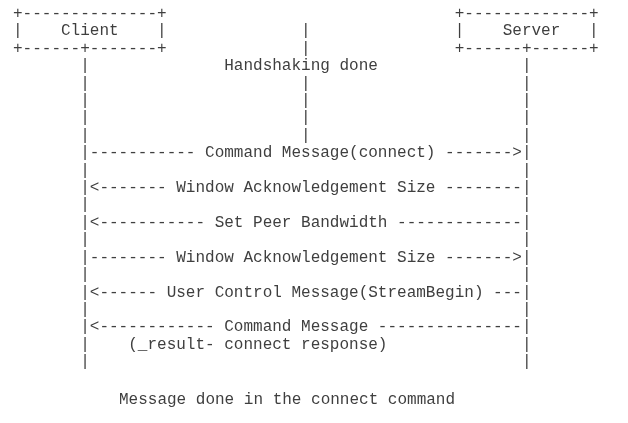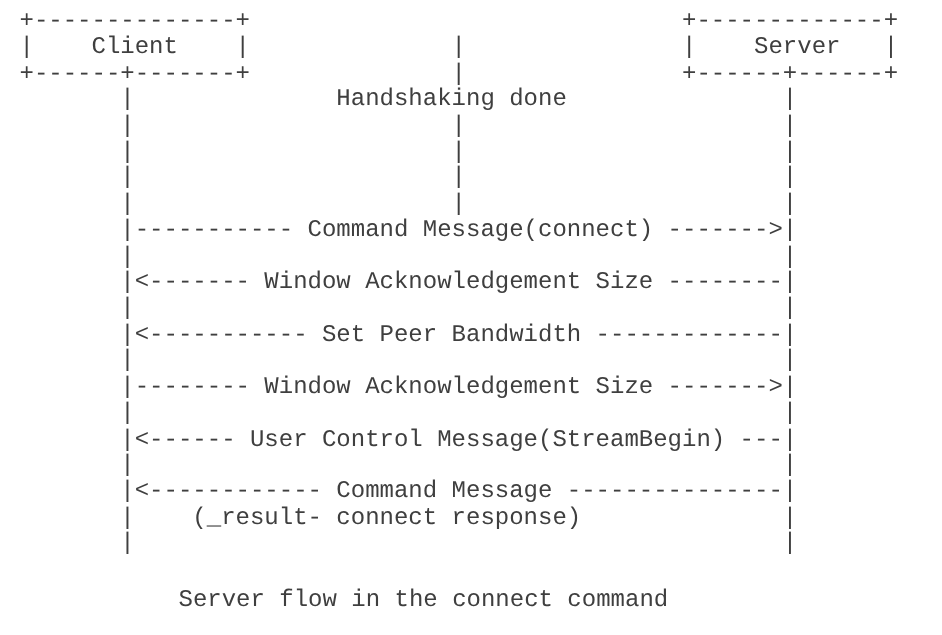--- a/index.html
+++ b/index.html
@@ -54,14 +54,14 @@
        |                                             |
        |&lt;----------- Set Peer Bandwidth -------------|
        |                                             |
        |-------- Window Acknowledgement Size -------&gt;|
        |                                             |
        |&lt;------ User Control Message(StreamBegin) ---|
        |                                             |
        |&lt;------------ Command Message ---------------|
        |    (_result- connect response)              |
        |                                             |</pre>
-  <div class="caption">Server flow in the connect command</div>
+  <div class="caption">Message done in the connect command</div>
 </div>
 
 </body></html>

